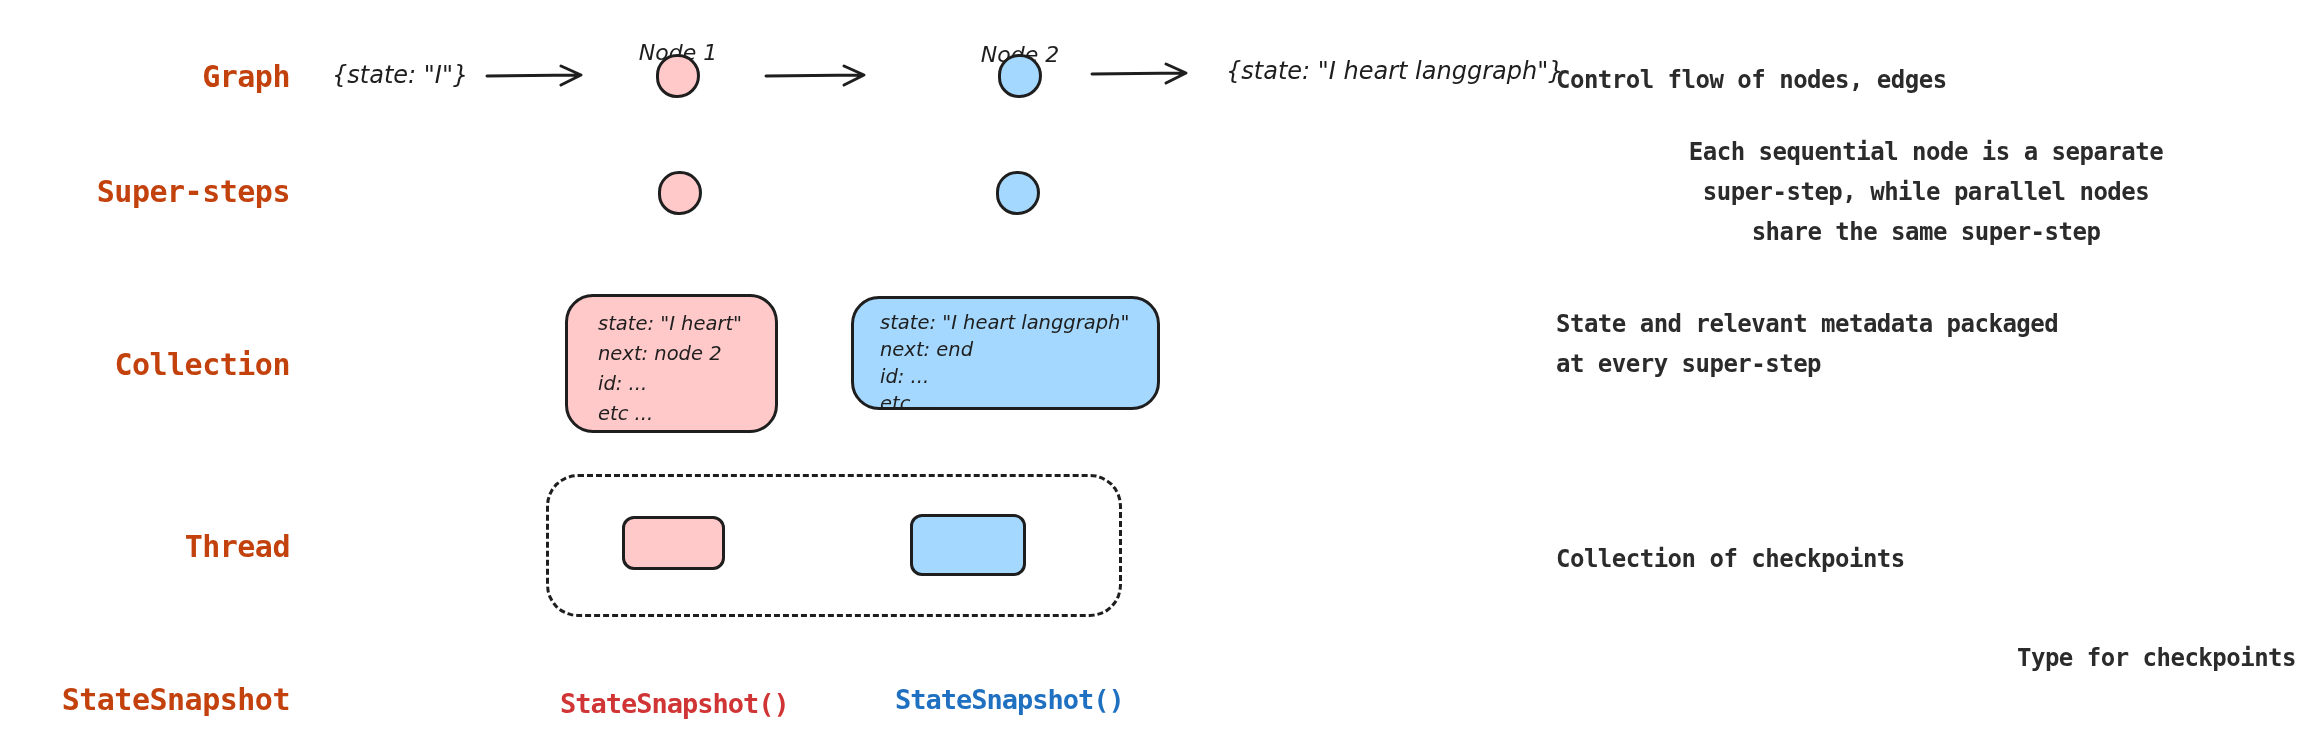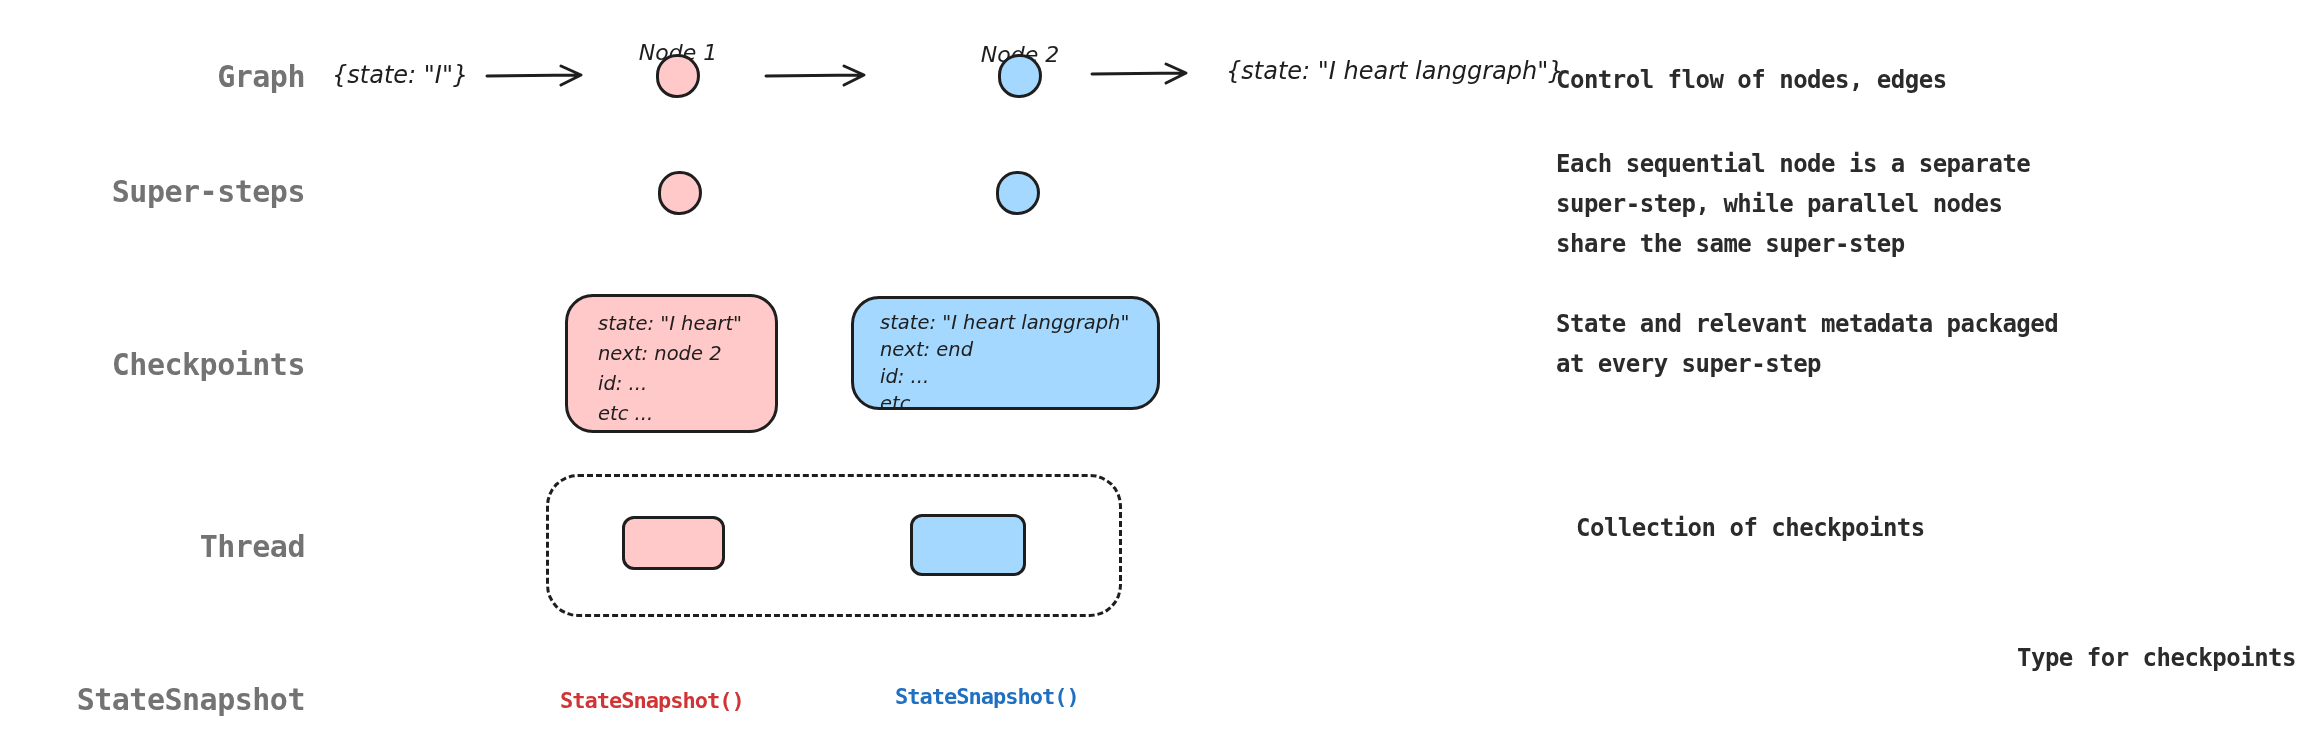--- a/index.html
+++ b/index.html
@@ -7,25 +7,25 @@
     position:relative;
     width:2316px;height:748px;
     background:#ffffff;
     overflow:hidden;
     font-family:"DejaVu Sans Mono","Liberation Mono",monospace;
     color:#262626;
   }
   
   .row-label{
     position:absolute;
-    left:15px;width:290px;
+    left:0;width:290px;
     text-align:right;
     font-size:30px;font-weight:700;line-height:40px;
     letter-spacing:-0.5px;
-    color:#737373;
+    color:#c2410c;
     white-space:nowrap;
   }
   
   .desc{
     position:absolute;
     left:1556px;width:740px;
     font-size:24px;font-weight:700;line-height:40px;
     letter-spacing:-0.5px;
     color:#2b2b2b;
     white-space:pre-line;
@@ -73,44 +73,44 @@
   }
   .mini-rect{
     position:absolute;
     border:3px solid var(--stroke);
     border-radius:12px;
     box-sizing:border-box;
   }
   
   .code-snap{
     position:absolute;
-    font-size:22px;font-weight:700;letter-spacing:-1px;
+    font-size:27px;font-weight:700;letter-spacing:-1px;
     white-space:nowrap;
   }
   .code-red{color:var(--red-code);}
   .code-blue{color:var(--blue-code);}
 </style>
 </head>
 <body>
 
 <div id="canvas">
 
   <div class="row-label" style="top:57px;">Graph</div>
   <div class="row-label" style="top:172px;">Super-steps</div>
-  <div class="row-label" style="top:345px;">Checkpoints</div>
+  <div class="row-label" style="top:345px;">Collection</div>
   <div class="row-label" style="top:527px;">Thread</div>
   <div class="row-label" style="top:680px;">StateSnapshot</div>
 
   <div class="desc" style="top:60px;">Control flow of nodes, edges</div>
-  <div class="desc" style="top:144px;">Each sequential node is a separate
+  <div class="desc" style="top:132px;text-align:center;">Each sequential node is a separate
 super-step, while parallel nodes
 share the same super-step</div>
   <div class="desc" style="top:304px;">State and relevant metadata packaged
 at every super-step</div>
-  <div class="desc" style="top:508px;margin-left:20px;">Collection of checkpoints</div>
+  <div class="desc" style="top:539px;">Collection of checkpoints</div>
   <div class="desc" style="top:638px;text-align:right;">Type for checkpoints</div>
 
   <div class="state-text hand" style="left:332px;top:60px;">{state: "I"}</div>
 
   <svg class="arrow" style="left:485px;top:63px;" width="100" height="26" viewBox="0 0 100 26">
     <path d="M2 13 L93 12 M76 3 L96 12 L76 22" fill="none" stroke="currentColor" stroke-width="3" stroke-linecap="round" stroke-linejoin="round"></path>
   </svg>
 
   <div class="node-label hand" style="left:608px;top:4px;">Node 1</div>
   <div class="node-circle pink-bg" style="left:656px;top:54px;"></div>

